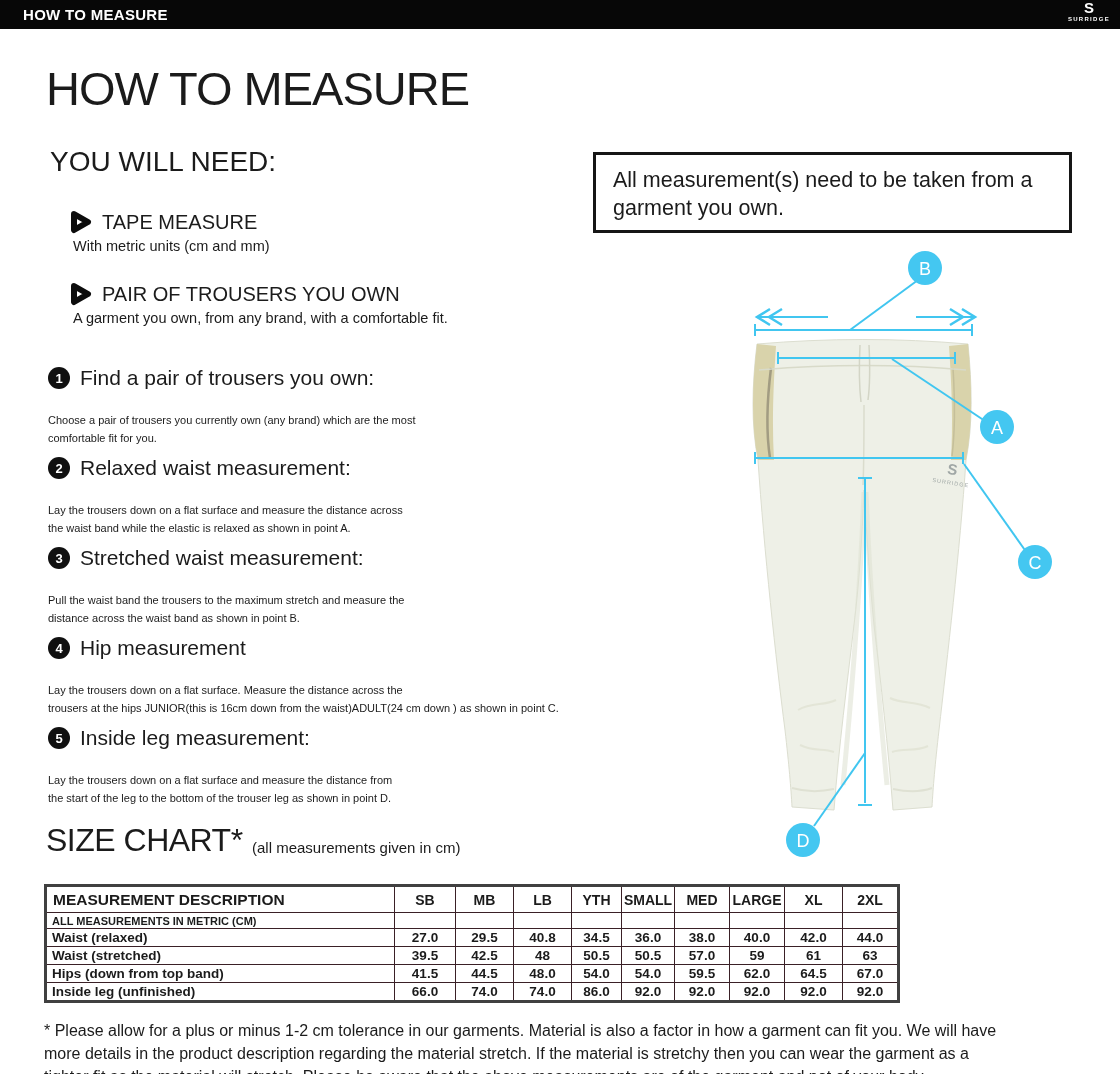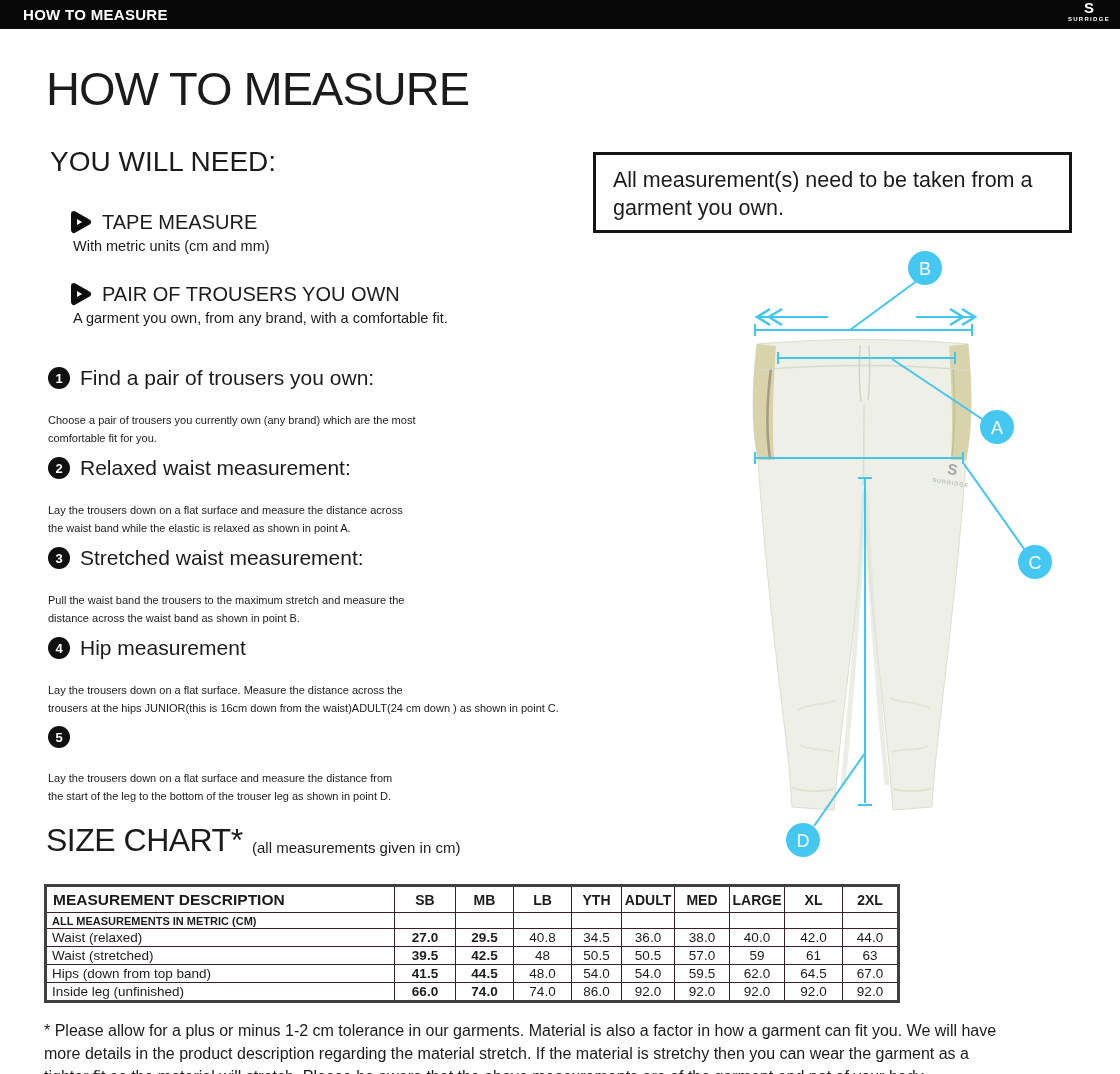--- a/index.html
+++ b/index.html
@@ -38,21 +38,21 @@
   .step-body{margin-top:21px;font-size:11px;line-height:18px;}
   .step-line{white-space:nowrap;}
 
   
   .figure-svg{position:absolute;left:740px;top:240px;}
 
   
   .sc-heading{position:absolute;left:46px;top:822px;font-size:32px;font-weight:400;letter-spacing:-.5px;}
   .sc-sub{position:absolute;left:252px;top:839px;font-size:15px;}
   .size-table{position:absolute;left:44px;top:884px;width:853px;border-collapse:collapse;table-layout:fixed;border:3px solid #404040;}
-  .size-table th,.size-table td{border:1px solid #3a2026;padding:0;overflow:hidden;}
+  .size-table th,.size-table td{border:1px solid #3a2026;padding:0;overflow:hidden;font-weight:bold;}
   .size-table thead th{height:25px;font-size:14px;font-weight:700;}
   .size-table th.desc-h{font-size:15.5px;text-align:left;padding-left:6px;}
   .size-table tr.metric td{height:15px;font-size:11px;font-weight:700;text-align:left;padding-left:5px;}
   .size-table tr.data td{height:17px;font-size:13.5px;text-align:center;}
   .size-table tr.data td.row-label{text-align:left;padding-left:5px;}
   .size-table tr.data td.b{font-weight:700;}
 
   
   .footnote{position:absolute;left:44px;top:1019px;font-size:16px;line-height:23px;}
   .footnote-line{white-space:nowrap;}
@@ -139,20 +139,21 @@
     </div>
     <div class="step-body">
       <div class="step-line">Lay the trousers down on a flat surface. Measure the distance across the</div>
       <div class="step-line">trousers at the hips JUNIOR(this is 16cm down from the waist)ADULT(24 cm down ) as shown in point C.</div>
     </div>
   </div>
 
   <div class="step" id="step-4">
     <div class="step-head">
       <div class="step-num">5</div>
+      <div class="step-heading">Inside leg measurement:</div>
     </div>
     <div class="step-body">
       <div class="step-line">Lay the trousers down on a flat surface and measure the distance from</div>
       <div class="step-line">the start of the leg to the bottom of the trouser leg as shown in point D.</div>
     </div>
   </div>
 
   <svg class="figure-svg" width="340" height="640" viewBox="0 0 340 640">
 
     <g>
@@ -249,21 +250,21 @@
         <col style="width:58px">
         <col style="width:56px">
     </colgroup>
     <thead>
       <tr>
         <th class="desc-h">MEASUREMENT DESCRIPTION</th>
         <th>SB</th>
         <th>MB</th>
         <th>LB</th>
         <th>YTH</th>
-        <th>ADULT</th>
+        <th>SMALL</th>
         <th>MED</th>
         <th>LARGE</th>
         <th>XL</th>
         <th>2XL</th>
       </tr>
     </thead>
     <tbody>
       <tr class="metric">
         <td>ALL MEASUREMENTS IN METRIC (CM)</td>
         <td></td>

